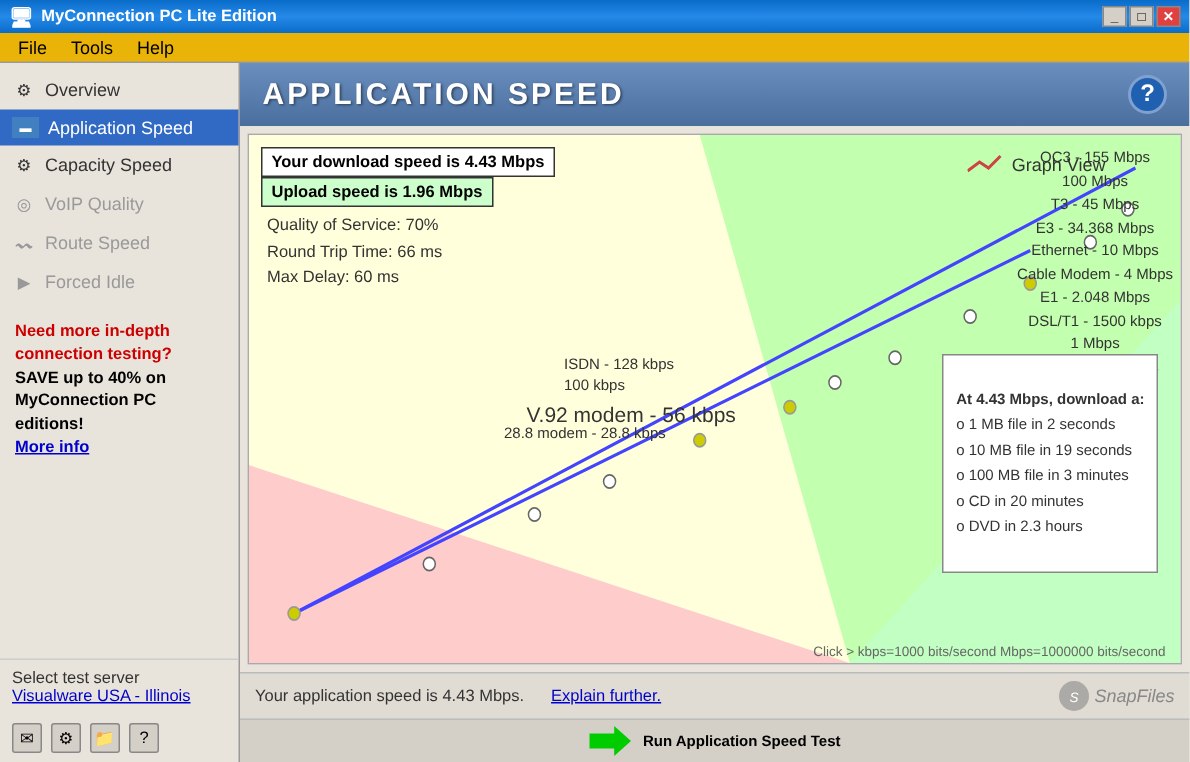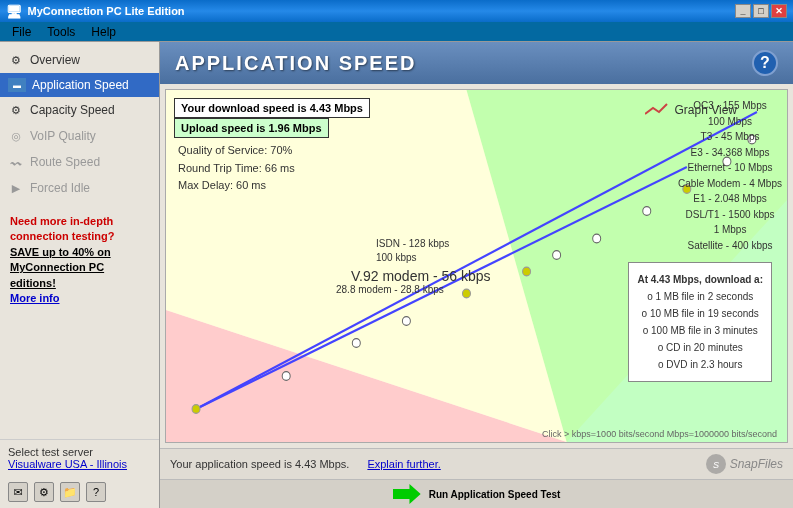--- a/index.html
+++ b/index.html
@@ -24,21 +24,21 @@
       border: 1px solid #888;
       background: #d4d0c8;
       font-size: 9px;
       display: flex; align-items: center; justify-content: center;
       cursor: pointer; color: #000;
     }
     .title-btn.close { background: #e04040; color: white; }
 
     
     .menu-bar {
-      background: #0369a1;
+      background: #eab308;
       height: 20px;
       display: flex;
       align-items: center;
       padding: 0 4px;
       border-bottom: 1px solid #999;
       font-size: 12px;
     }
     .menu-item {
       padding: 2px 8px;
       cursor: pointer;
@@ -82,21 +82,21 @@
       font-weight: bold;
       line-height: 1.4;
       margin-top: 5px;
     }
     .sidebar-promo .promo-link {
       color: #0000cc;
       text-decoration: underline;
       cursor: pointer;
       margin-top: 24px;
     }
-    .sidebar-promo .black { color: #000; font-weight: bold; text-decoration: underline; }
+    .sidebar-promo .black { color: #000; font-weight: bold; }
 
     .sidebar-server {
       margin-top: auto;
       padding: 6px 8px;
       font-size: 11px;
       color: #333;
       border-top: 1px solid #ccc;
     }
     .sidebar-server a { color: #0000cc; text-decoration: underline; cursor: pointer; font-size: 11px; }
 
@@ -192,25 +192,24 @@
       display: flex; align-items: center; gap: 5px;
       font-size: 12px; color: #333;
     }
 
     
     .download-info-box {
       position: absolute;
       bottom: 60px; right: 15px;
       background: white;
       border: 1px solid #888;
-      padding: 8px 8px;
+      padding: 21px 8px;
       font-size: 10px;
       line-height: 1.7;
       color: #333;
-      text-align: center;
     }
 
     
     .chart-bottom-note {
       position: absolute;
       bottom: 3px; right: 10px;
       font-size: 9px;
       color: #666;
     }
 

